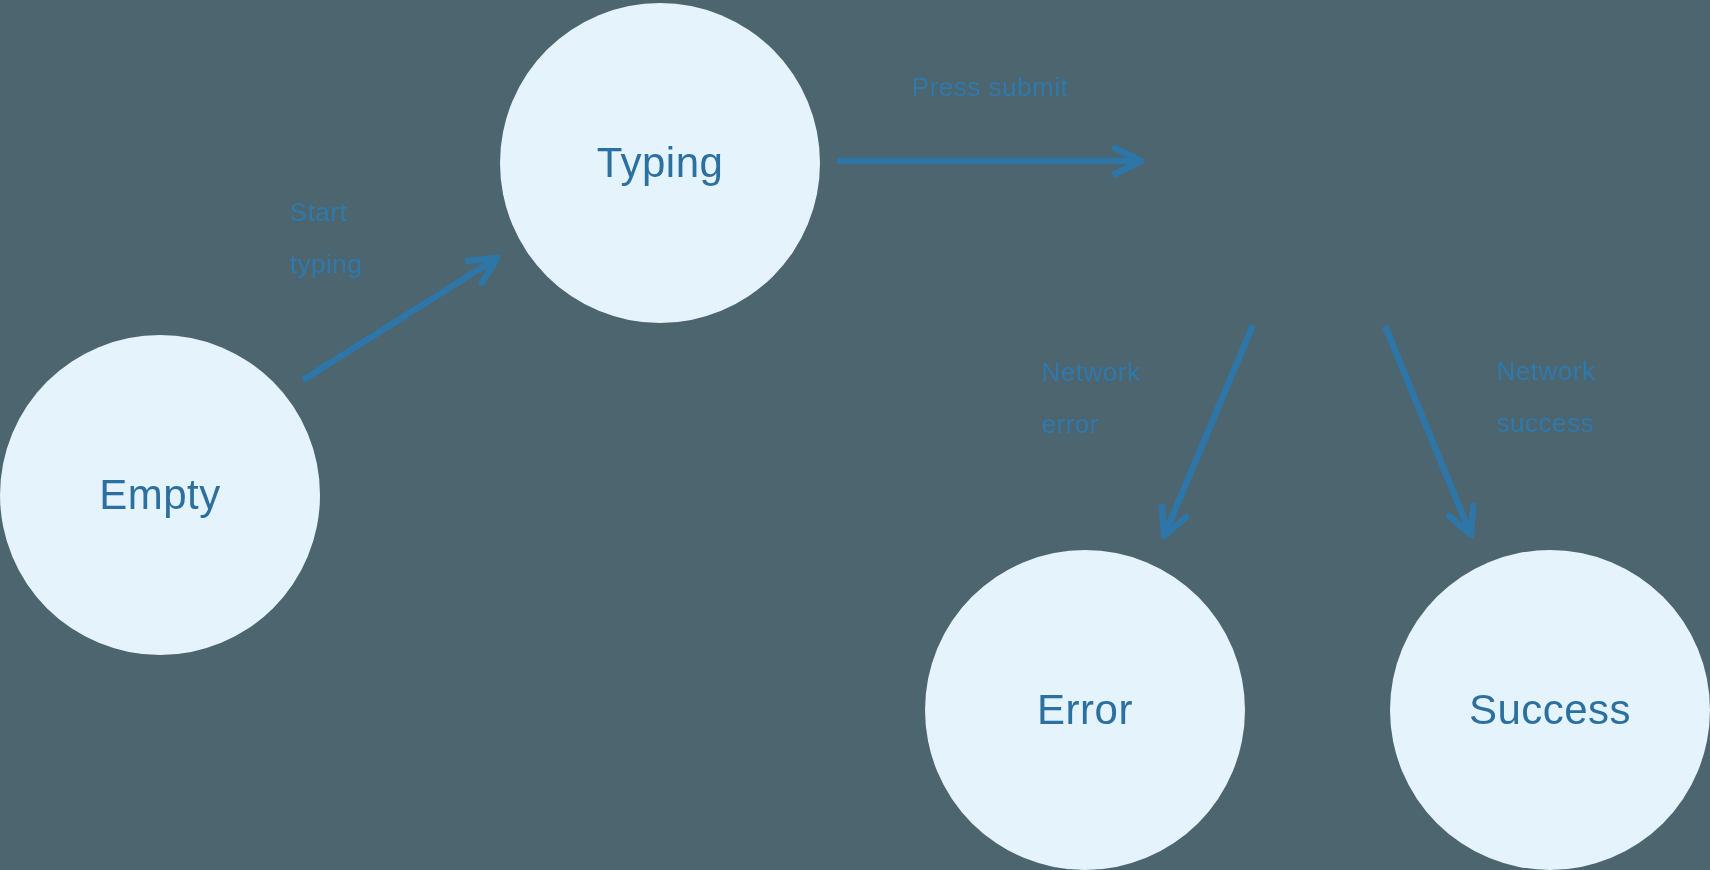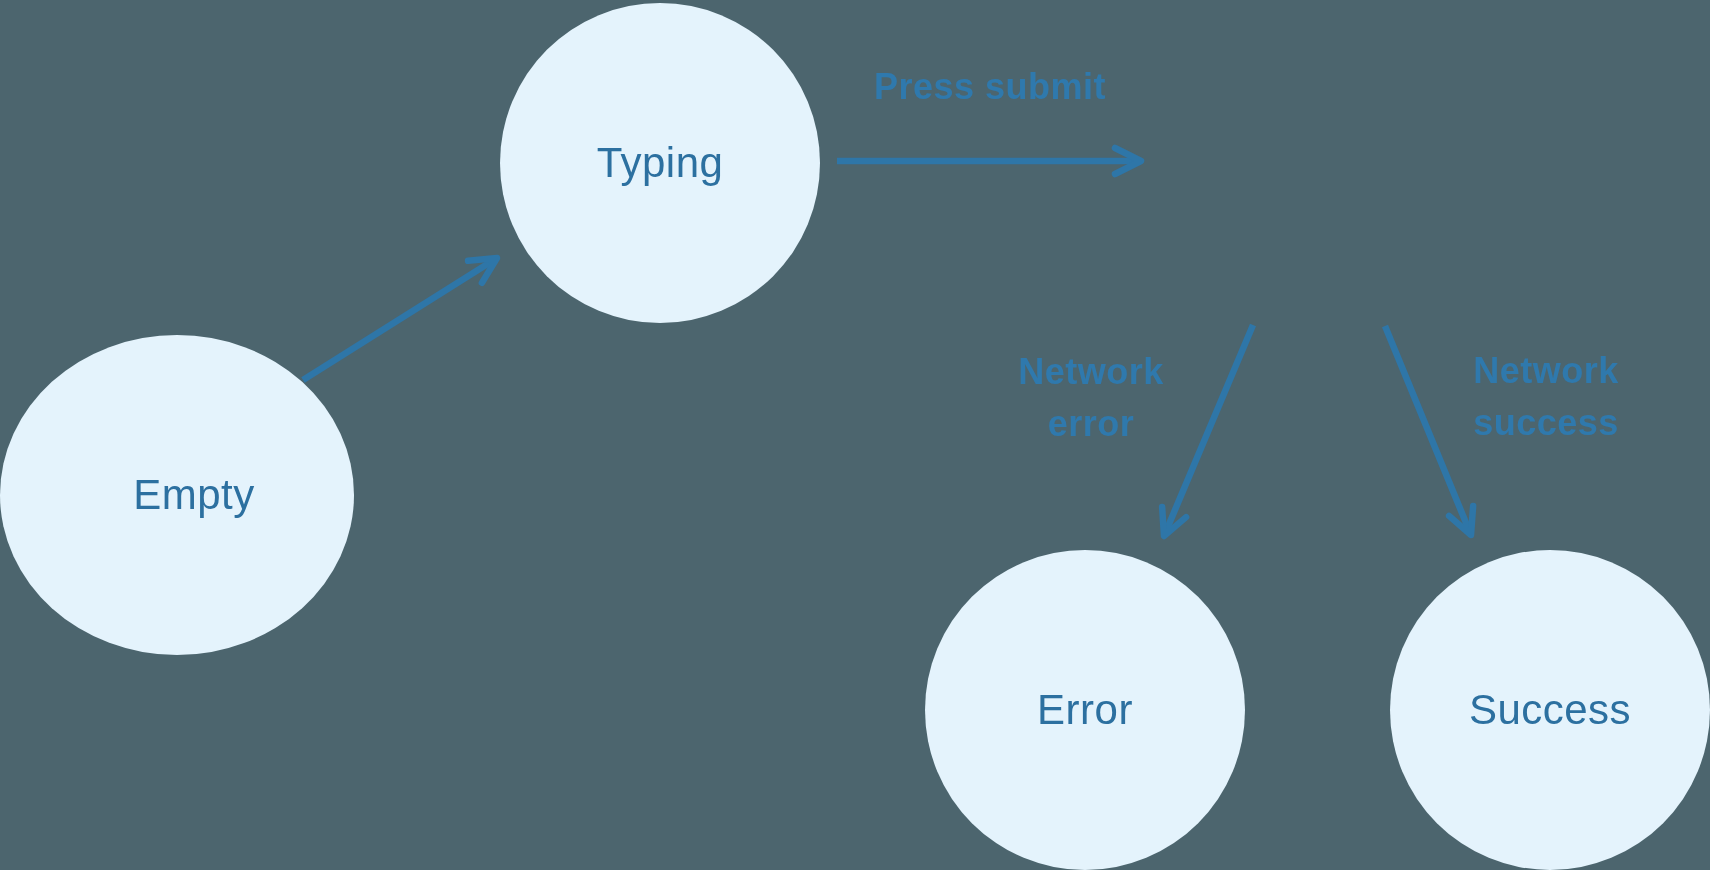--- a/index.html
+++ b/index.html
@@ -46,29 +46,29 @@
     color: var(--node-text, #2c70a0);
     font-size: 42px;
     font-weight: 500;
     letter-spacing: 0.5px;
     white-space: nowrap;
   }
   .edge-label {
     position: absolute;
     transform: translate(-50%, -50%);
     color: var(--edge-label, #2f79ad);
-    font-size: 36px;
-    font-weight: 700;
+    font-size: 26px;
+    font-weight: 400;
     letter-spacing: 0.5px;
     line-height: 52px;
-    text-align: center;
+    text-align: left;
     white-space: pre-line;
   }
   
-  #node-empty      { left: 0px;    top: 335px; padding-left: 34px; }
+  #node-empty      { left: 0px;    top: 335px; }
   #node-typing     { left: 500px;  top: 3px;   }
   #node-submitting { left: 1167px; top: 6px;   }
   #node-error      { left: 925px;  top: 550px; }
   #node-success    { left: 1390px; top: 550px; }
 
   #label-start-typing    { left: 326px;  top: 238px; }
   #label-press-submit    { left: 990px;  top: 87px;  }
   #label-network-error   { left: 1091px; top: 398px; }
   #label-network-success { left: 1546px; top: 397px; }
 </style>
@@ -99,20 +99,22 @@
 
 
   <div class="state-node" id="node-error">
     <span class="state-label">Error</span>
   </div>
 
   <div class="state-node" id="node-success">
     <span class="state-label">Success</span>
   </div>
 
+  <div class="edge-label" id="label-start-typing">Start
+typing</div>
 
   <div class="edge-label" id="label-press-submit">Press submit</div>
 
   <div class="edge-label" id="label-network-error">Network
 error</div>
 
   <div class="edge-label" id="label-network-success">Network
 success</div>
 
 </div>

